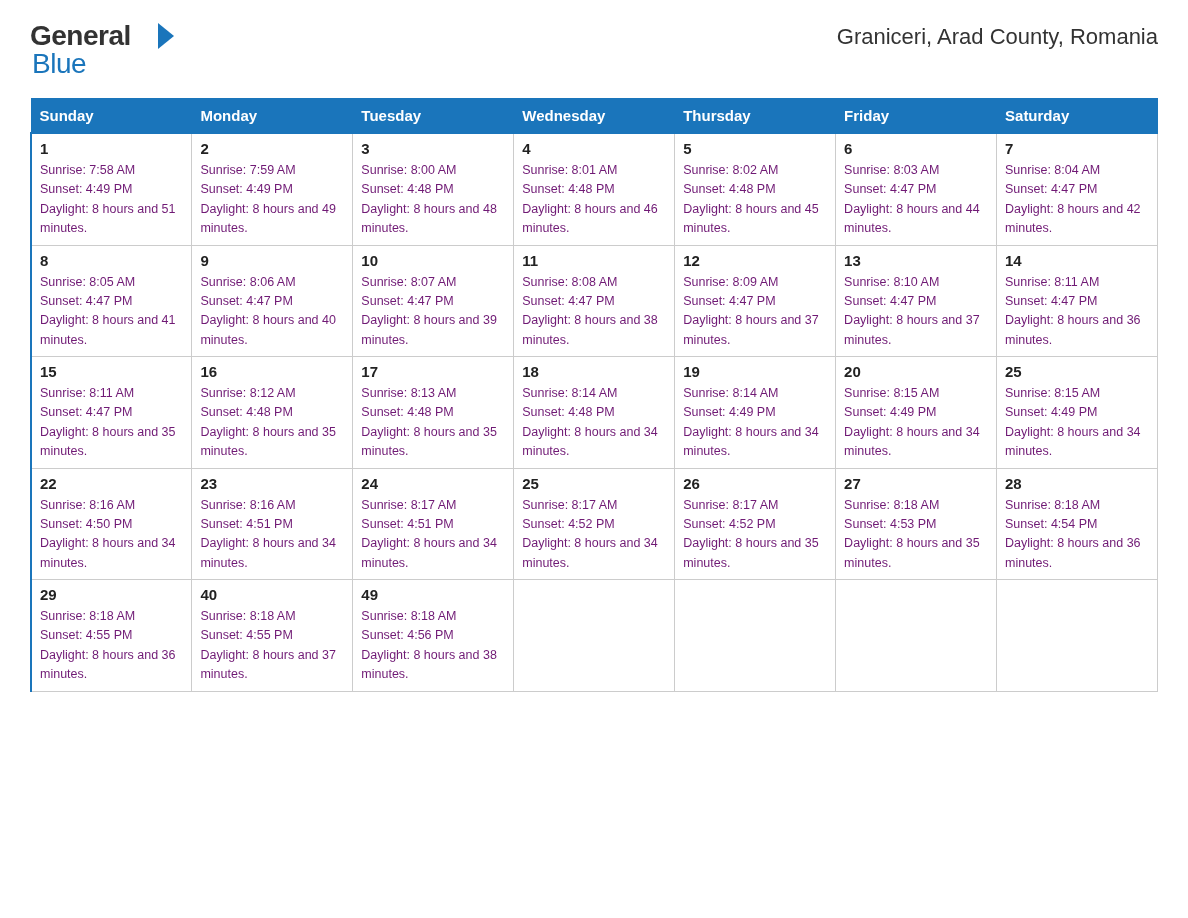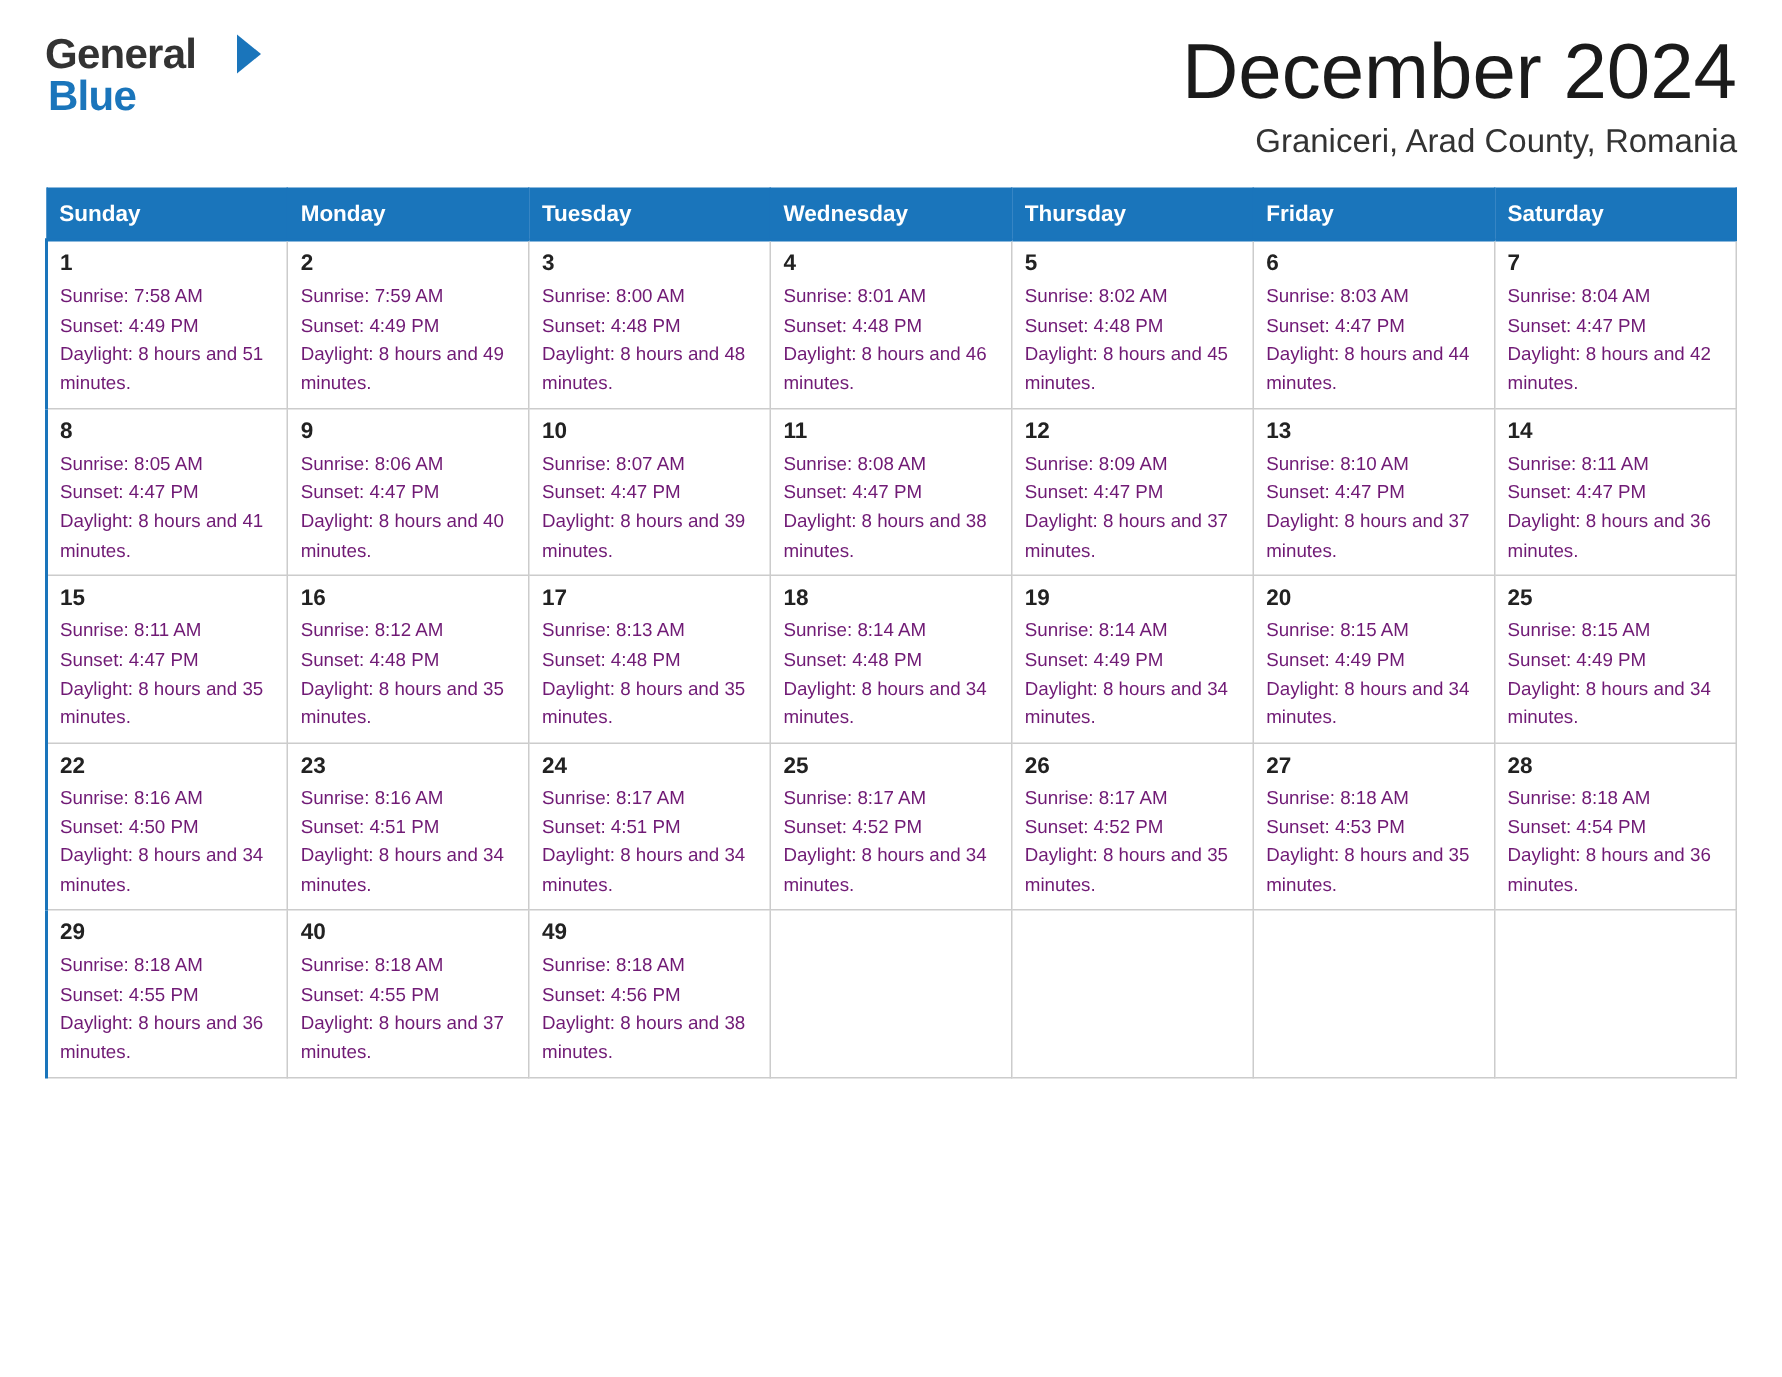--- a/index.html
+++ b/index.html
@@ -94,40 +94,39 @@
       width: 0;
       height: 0;
       border-top: 13px solid transparent;
       border-bottom: 13px solid transparent;
       border-left: 16px solid #1a75bb;
       margin-left: 3px;
       vertical-align: middle;
     }
     .logo-row2 {
       font-size: 28px;
-      font-weight: bold;
+      font-weight: normal;
       color: #1a75bb;
       letter-spacing: -0.5px;
       margin-top: -4px;
       margin-left: 2px;
     }
   </style>
 </head>
 <body>
 
 <div class="header">
   <div class="logo-wrapper">
     <div class="logo-row1">
       <span class="logo-general">General</span>
       <span class="logo-triangle"></span>
     </div>
     <div class="logo-row2">Blue</div>
   </div>
   <div class="title-block">
-    <div class="calendar-title">December 2024</div>
     <div class="calendar-subtitle">Graniceri, Arad County, Romania</div>
   </div>
 </div>
 
 <table>
   <thead>
     <tr id="header-row">
         <th>Sunday</th>
         <th>Monday</th>
         <th>Tuesday</th>

